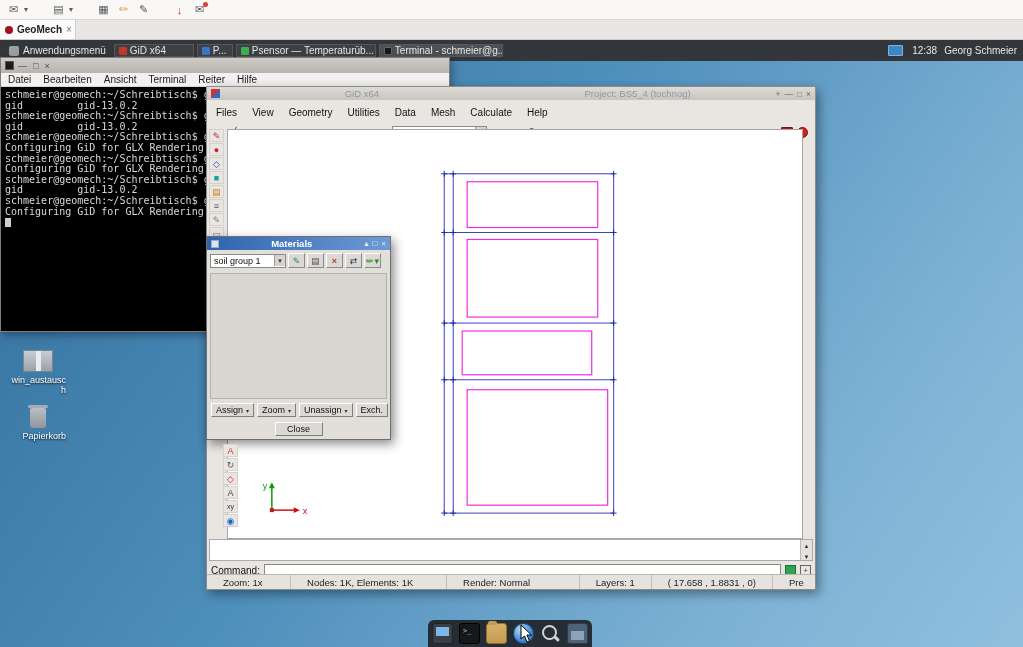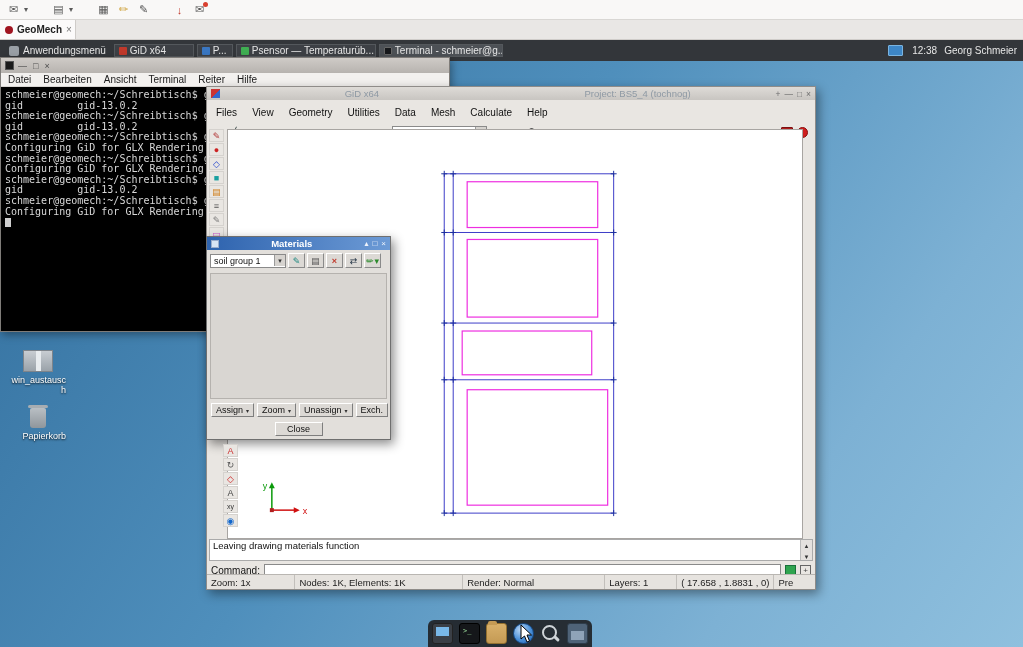--- a/index.html
+++ b/index.html
@@ -94,21 +94,21 @@
   .gmsg{position:absolute;left:2px;right:2px;top:452px;height:22px;background:#fff;border:1px solid #aaa;
     font-size:9.5px;color:#111;padding:0 3px;line-height:11px}
   .gmsgscroll{position:absolute;right:0;top:0;width:12px;height:100%;display:flex;flex-direction:column;
     justify-content:space-between;align-items:center;font-size:6px;color:#333;background:#e4e1de;border-left:1px solid #bbb;padding:1px 0}
   .gcmd{position:absolute;left:2px;right:2px;top:476px;height:14px;display:flex;align-items:center;font-size:10px;gap:4px;padding:0 2px;color:#111}
   .cmdinput{flex:1;height:12px;background:#fff;border:1px solid #8a8a8a;font-size:10px;font-family:"Liberation Sans",sans-serif}
   .cicon1{width:11px;height:11px;background:#2fa44f;border:1px solid #19703a;flex:none}
   .cicon2{width:11px;height:11px;border:1px solid #666;flex:none;display:flex;align-items:center;justify-content:center;font-size:8px;color:#444}
   .gstatus{position:absolute;left:0;right:0;bottom:0;height:15px;background:#e6e3df;border-top:1px solid #b9b6b2;
     display:flex;font-size:9.5px;color:#222;align-items:stretch}
-  .seg{border-right:1px solid #c2bfbb;display:flex;align-items:center;padding:0 4px;white-space:nowrap}
+  .seg{border-right:1px solid #c2bfbb;display:flex;align-items:center;padding:0 16px;white-space:nowrap}
   .seg0{width:92px}.seg1{width:175px}.seg2{width:148px}.seg3{width:75px}
   .seg4{flex:1;justify-content:center}.seg5{width:42px;border-right:none}
 
   
   .mat{position:absolute;left:206px;top:236px;width:185px;height:204px;border:1px solid #6f6f6f;background:#e2dfdb;box-shadow:3px 4px 10px rgba(0,0,0,.45)}
   .mtbar{height:13px;background:linear-gradient(90deg,#2e63ae,#6d9bd6);display:flex;align-items:center;color:#fff;
     font-size:9.5px;font-weight:bold;padding:4px 4px;gap:4px}
   .micon{width:8px;height:8px;background:#d8e4f4;border:1px solid #9aaccc;flex:none}
   .mtitle{flex:1;text-align:center}
   .mbtns{display:flex;gap:4px;font-weight:normal;font-size:8px;color:#eef3fb}
@@ -331,21 +331,20 @@
     <div class="lstrip2">
       <span class="si">A</span>
       <span class="si">↻</span>
       <span class="si">◇</span>
       <span class="si">A</span>
       <span class="si">xy</span>
       <span class="si">◉</span>
     </div>
 
     <div class="gmsg">
-      <div>Leaving drawing materials function</div>
       <div class="gmsgscroll">
         <span>▲</span>
         <span>▼</span>
       </div>
     </div>
 
     <div class="gcmd">
       <span>Command:</span>
       <input class="cmdinput" value="" style="">
       <span class="cicon1"></span>

